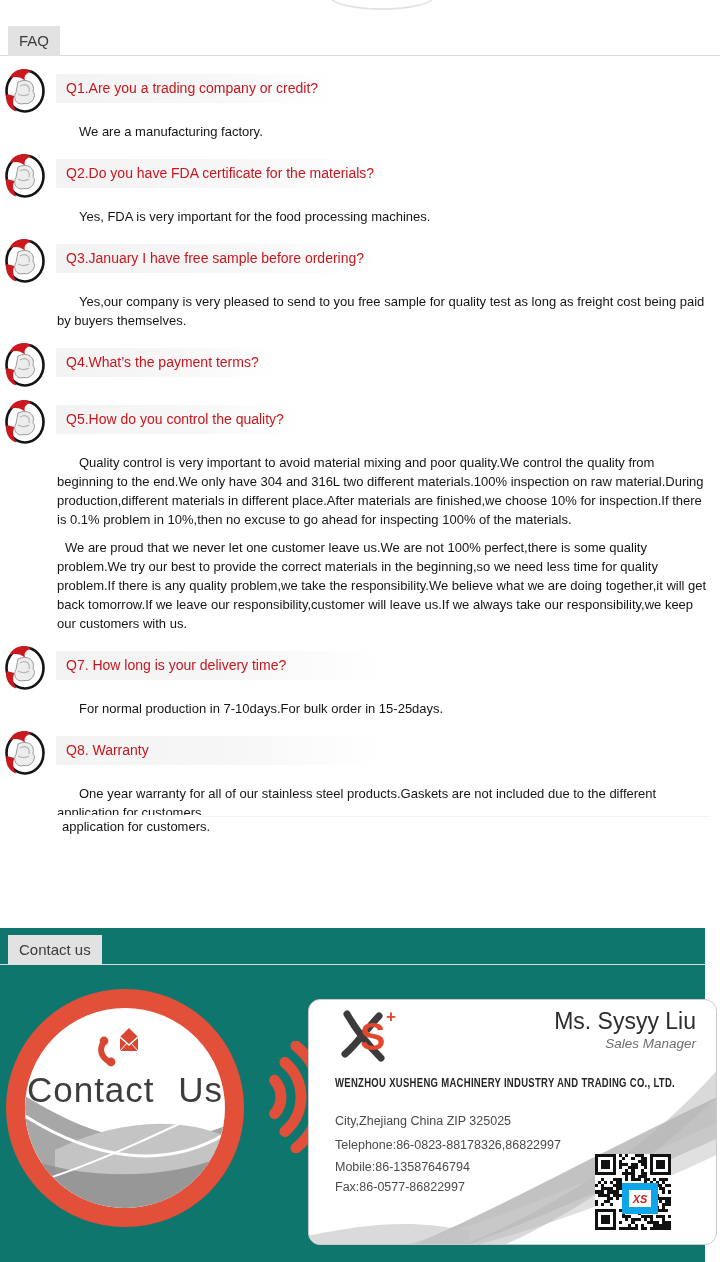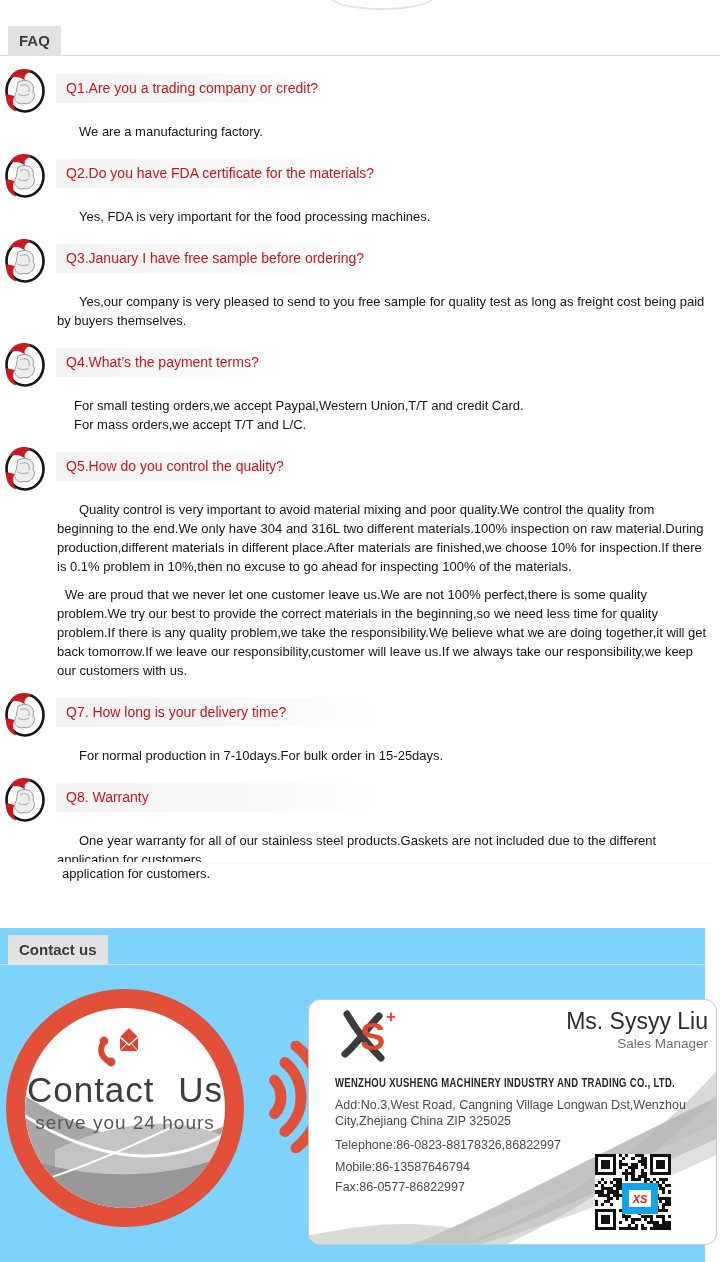--- a/index.html
+++ b/index.html
@@ -6,21 +6,21 @@
   body{
     width:720px;height:1262px;position:relative;overflow:hidden;
     background:#fff;font-family:"Liberation Sans",sans-serif;color:#1c1c1c;
   }
   
   .top-artifact{
     position:absolute;left:330px;top:-16px;width:100px;height:22px;
     border:2px solid #e3e3e3;border-radius:50%;
   }
   
-  .section-header{position:relative;font-weight:bold;}
+  .section-header{position:relative;}
   .section-tab{
     display:inline-block;background:#e2e2e2;color:#3b3b3b;
     font-size:15px;padding:6px 11px 7px 11px;margin-left:8px;
   }
   .section-rule{border-bottom:1px solid #dadada;margin-top:-1px;}
   .faq-header{padding-top:26px;}
   
   .faq-item{display:flex;align-items:flex-start;margin:11px 0 0 2px;}
   .mascot{width:44px;height:46px;flex:none;}
   .qbar{
@@ -30,21 +30,21 @@
     background:linear-gradient(90deg,#f3f3f3 0%,#f7f7f7 55%,rgba(247,247,247,0));
     white-space:nowrap;
   }
   .qbar.wide{min-width:300px;}
   .ans{margin:9px 10px 0 57px;font-size:13px;line-height:19px;color:#151515;}
   .ans.ind{text-indent:22px;}
   .ans.lines div{text-indent:17px;}
   .glitch-clip{max-height:31px;overflow:hidden;}
   .glitch-dup{margin-top:1px;margin-left:62px;border-top:1px solid #f3f3f3;}
   
-  .contact-wrap{position:absolute;left:0;top:928px;width:705px;height:334px;background:#7dd3fc;}
+  .contact-wrap{position:absolute;left:0;top:928px;width:705px;height:334px;background:#0f766e;}
   .contact-header{padding-top:7px;}
   .contact-stage{position:relative;width:720px;height:296px;overflow:hidden;}
   .contact-circle{
     position:absolute;left:6px;top:24px;width:238px;height:238px;
     border:19px solid #e2503a;border-radius:50%;box-sizing:border-box;
     background:#fff;overflow:hidden;
   }
   .circle-clip{position:absolute;inset:0;border-radius:50%;overflow:hidden;}
   .circle-waves{position:absolute;left:0;bottom:0;width:200px;height:200px;}
   .circle-content{position:relative;display:flex;flex-direction:column;align-items:center;padding-top:16px;}
@@ -54,23 +54,23 @@
   .circle-sub{font-size:19px;color:#575757;letter-spacing:1px;margin-top:2px;}
   .signal-arcs{position:absolute;left:256px;top:76px;}
   
   .card{
     position:absolute;left:308px;top:34px;width:409px;height:246px;
     background:#fff;border:1px solid #c9c9c9;border-radius:12px;box-sizing:border-box;
     overflow:hidden;
   }
   .card-ribbons{position:absolute;inset:0;}
   .card-logo{position:absolute;left:24px;top:8px;}
-  .card-person{position:absolute;right:8px;top:8px;text-align:right;}
+  .card-person{position:absolute;right:20px;top:8px;text-align:right;}
   .person-name{font-size:23px;color:#2d2d2d;}
-  .person-role{font-size:13.5px;color:#6e6e6e;margin-top:1px;}
+  .person-role{font-size:13.5px;color:#6e6e6e;margin-top:1px;font-style:italic;}
   .card-company{
     position:absolute;left:26px;top:76px;font-size:12.5px;font-weight:bold;color:#262626;
     white-space:nowrap;transform:scaleX(.76);transform-origin:left center;letter-spacing:.4px;
   }
   .card-line{position:absolute;left:26px;font-size:12.5px;color:#4a4a4a;}
   .addr1{top:98px;} .addr2{top:114px;}
   .tel{top:138px;} .mob{top:160px;} .fax{top:180px;}
   .qr-wrap{position:absolute;left:286px;top:154px;width:76px;height:76px;background:#fff;}
   .qr-logo{
     position:absolute;left:27px;top:29px;width:22px;height:17px;background:#fff;
@@ -125,24 +125,20 @@
       </svg>
     <div class="qbar">Q3.January I have free sample before ordering?</div>
   </div>
   <div class="ans ind">Yes,our company is very pleased to send to you free sample for quality test as long as freight cost being paid by buyers themselves.</div>
 
   <div class="faq-item">
     <svg class="mascot">
         <use href="#mascot-sym"></use>
       </svg>
     <div class="qbar">Q4.What’s the payment terms?</div>
-  </div>
-  <div class="ans lines">
-    <div>For small testing orders,we accept Paypal,Western Union,T/T and credit Card.</div>
-    <div>For mass orders,we accept T/T and L/C.</div>
   </div>
 
   <div class="faq-item">
     <svg class="mascot">
         <use href="#mascot-sym"></use>
       </svg>
     <div class="qbar">Q5.How do you control the quality?</div>
   </div>
   <div class="ans ind">Quality control is very important to avoid material mixing and poor quality.We control the quality from beginning to the end.We only have 304 and 316L two different materials.100% inspection on raw material.During production,different materials in different place.After materials are finished,we choose 10% for inspection.If there is 0.1% problem in 10%,then no excuse to go ahead for inspecting 100% of the materials.</div>
 
@@ -188,21 +184,20 @@
           <svg width="66" height="44" viewBox="0 0 66 44">
             <polygon points="28,13 46,13 46,27 28,27" fill="#d84733"></polygon>
             <polygon points="28,13 37,4 46,13" fill="#d84733"></polygon>
             <path d="M28 13 L37 21 L46 13" stroke="#fff" stroke-width="1.6" fill="none"></path>
             <path d="M28 27 L35 19 M46 27 L39 19" stroke="#fff" stroke-width="1" fill="none"></path>
             <path d="M12 18 C 6 26 10 34 18 38" stroke="#d84733" stroke-width="6" fill="none" stroke-linecap="round"></path>
             <circle cx="12" cy="17" r="4.4" fill="#d84733"></circle>
             <circle cx="19" cy="38" r="4.4" fill="#d84733"></circle>
           </svg>
           <div class="circle-title">Contact Us</div>
-          <div class="circle-sub">serve you 24 hours</div>
         </div>
       </div>
     </div>
 
     <svg class="signal-arcs" width="70" height="112" viewBox="0 0 70 112">
       <path d="M 18.6 39.3 A 25 25 0 0 1 18.6 72.7" stroke="#e2503a" stroke-width="11" fill="none" stroke-linecap="round"></path>
       <path d="M 28.9 21.5 A 45 45 0 0 1 28.9 90.5" stroke="#e2503a" stroke-width="11" fill="none" stroke-linecap="round"></path>
       <path d="M 40 5 A 65 65 0 0 1 40 107" stroke="#e2503a" stroke-width="11" fill="none" stroke-linecap="round"></path>
     </svg>
 
@@ -220,21 +215,20 @@
         <text x="27" y="42" font-size="38" font-weight="bold" fill="#e2482e" font-family="Liberation Sans, sans-serif">S</text>
         <text x="53" y="14" font-size="17" font-weight="bold" fill="#e2482e" font-family="Liberation Sans, sans-serif">+</text>
       </svg>
 
       <div class="card-person">
         <div class="person-name">Ms. Sysyy Liu</div>
         <div class="person-role">Sales Manager</div>
       </div>
 
       <div class="card-company">WENZHOU XUSHENG MACHINERY INDUSTRY AND TRADING CO., LTD.</div>
-      <div class="card-line addr1">Add:No.3,West Road, Cangning Village Longwan Dst,Wenzhou</div>
       <div class="card-line addr2">City,Zhejiang China ZIP 325025</div>
       <div class="card-line tel">Telephone:86-0823-88178326,86822997</div>
       <div class="card-line mob">Mobile:86-13587646794</div>
       <div class="card-line fax">Fax:86-0577-86822997</div>
 
       <div class="qr-wrap">
         <svg width="76" height="76" viewBox="0 0 25 25" shape-rendering="crispEdges">
           <g fill="#111">
             <rect x="0" y="0" width="7" height="7"></rect>
               <rect x="18" y="0" width="7" height="7"></rect>

